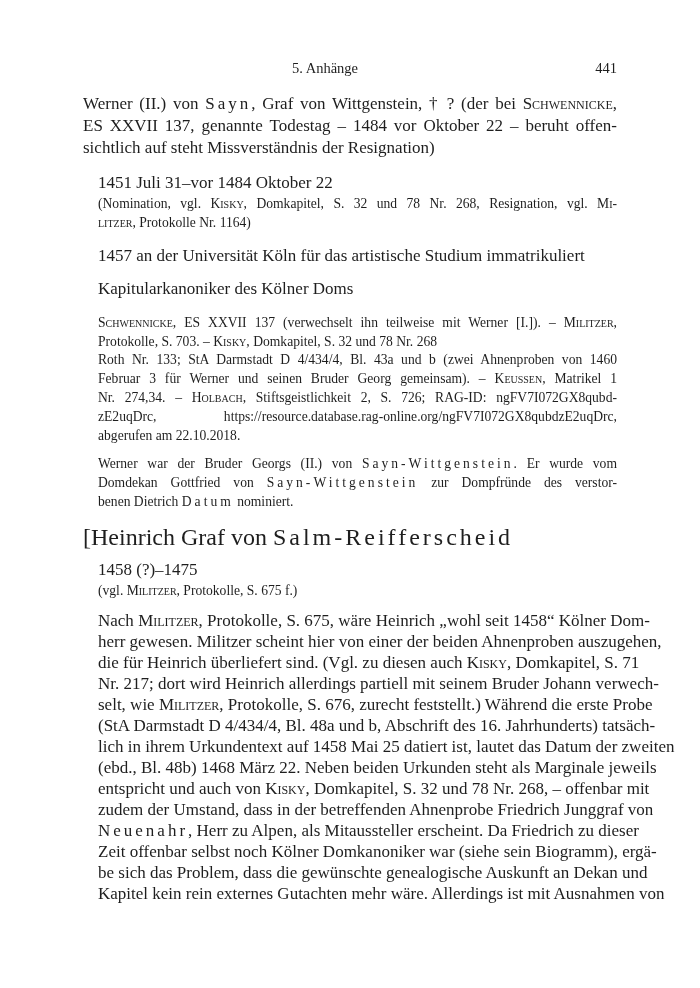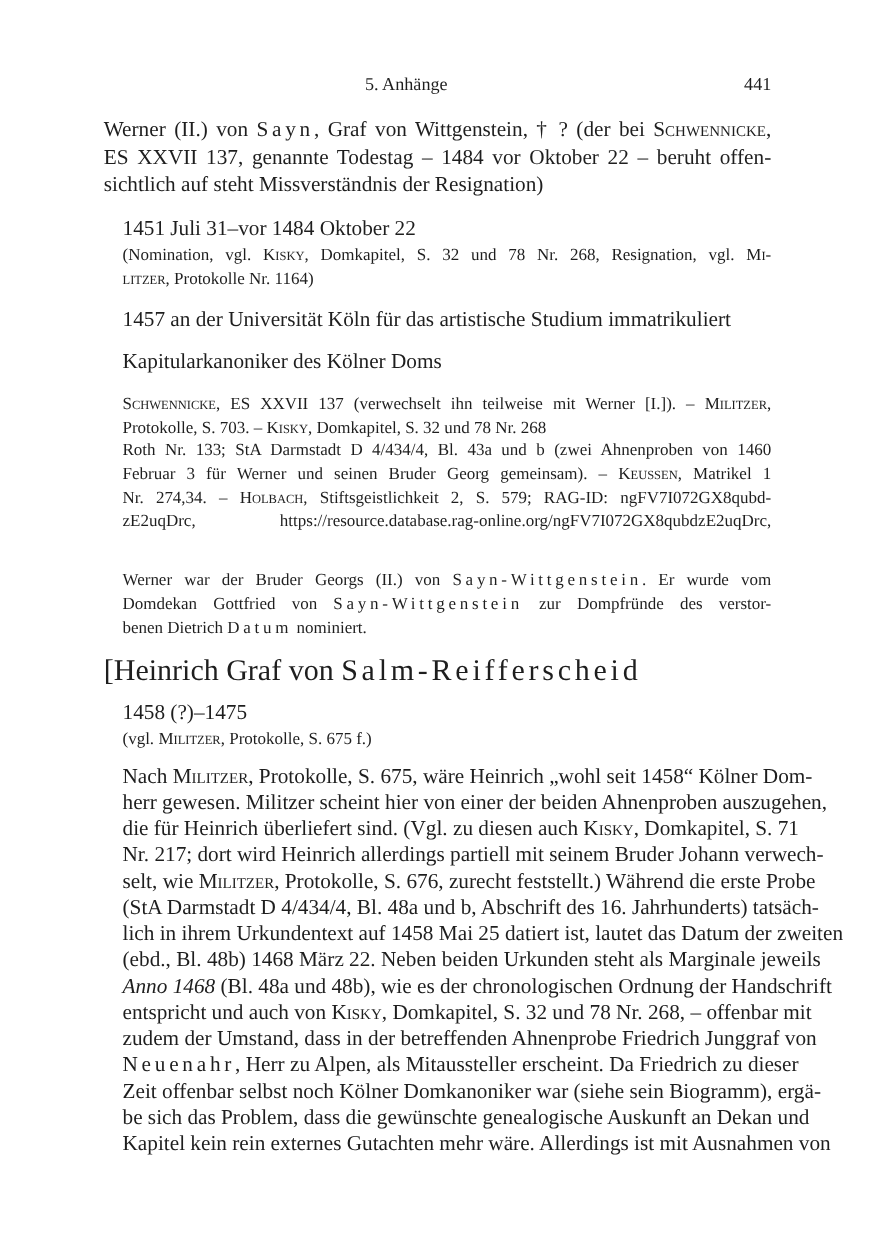--- a/index.html
+++ b/index.html
@@ -49,22 +49,23 @@
   <p class="block indent lg" style="top:278px;">Kapitularkanoniker des Kölner Doms</p>
 
   <div class="block indent sm" style="top:313px;">
     <span class="line"><span class="sc">Schwennicke</span><span>, ES XXVII 137 (verwechselt ihn teilweise mit Werner [I.]). – </span><span class="sc">Militzer</span><span>,</span></span>
     <span class="line last"><span>Protokolle, S. 703. – </span><span class="sc">Kisky</span><span>, Domkapitel, S. 32 und 78 Nr. 268</span></span>
   </div>
 
   <div class="block indent sm" style="top:350px;">
     <span class="line">Roth Nr. 133; StA Darmstadt D 4/434/4, Bl. 43a und b (zwei Ahnenproben von 1460</span>
     <span class="line"><span>Februar 3 für Werner und seinen Bruder Georg gemeinsam). – </span><span class="sc">Keussen</span><span>, Matrikel 1</span></span>
-    <span class="line"><span>Nr. 274,34. – </span><span class="sc">Holbach</span><span>, Stiftsgeistlichkeit 2, S. 579; RAG-ID: ngFV7I072GX8qubd-</span></span>
+    <span class="line"><span>Nr. 274,34. – </span><span class="sc">Holbach</span><span>, Stiftsgeistlichkeit 2, S. 726; RAG-ID: ngFV7I072GX8qubd-</span></span>
     <span class="line">zE2uqDrc, https://resource.database.rag-online.org/ngFV7I072GX8qubdzE2uqDrc,</span>
+    <span class="line last">abgerufen am 22.10.2018.</span>
   </div>
 
   <div class="block indent sm" style="top:454px;">
     <span class="line"><span>Werner war der Bruder Georgs (II.) von </span><span class="sp">Sayn-Wittgenstein</span><span>. Er wurde vom</span></span>
     <span class="line"><span>Domdekan Gottfried von </span><span class="sp">Sayn-Wittgenstein</span><span> zur Dompfründe des verstor-</span></span>
     <span class="line last"><span>benen Dietrich </span><span class="sp">Datum</span><span> nominiert.</span></span>
   </div>
 
   <div class="block lg" style="top:526px; font-size:24px;">
     <span>[Heinrich Graf von </span><span class="sp">Salm-Reifferscheid</span>
@@ -77,21 +78,20 @@
 
   <div class="block indent md" id="heinrich-body" style="top:610px;">
       <span class="line"><span>Nach </span><span class="sc">Militzer</span><span>, Protokolle, S. 675, wäre Heinrich „wohl seit 1458“ Kölner Dom-</span></span>
       <span class="line"><span>herr gewesen. Militzer scheint hier von einer der beiden Ahnenproben auszugehen,</span></span>
       <span class="line"><span>die für Heinrich überliefert sind. (Vgl. zu diesen auch </span><span class="sc">Kisky</span><span>, Domkapitel, S. 71</span></span>
       <span class="line"><span>Nr. 217; dort wird Heinrich allerdings partiell mit seinem Bruder Johann verwech-</span></span>
       <span class="line"><span>selt, wie </span><span class="sc">Militzer</span><span>, Protokolle, S. 676, zurecht feststellt.) Während die erste Probe</span></span>
       <span class="line"><span>(StA Darmstadt D 4/434/4, Bl. 48a und b, Abschrift des 16. Jahrhunderts) tatsäch-</span></span>
       <span class="line"><span>lich in ihrem Urkundentext auf 1458 Mai 25 datiert ist, lautet das Datum der zweiten</span></span>
       <span class="line"><span>(ebd., Bl. 48b) 1468 März 22. Neben beiden Urkunden steht als Marginale jeweils</span></span>
-      <span class="line"><span class="it">Anno 1468</span><span> (Bl. 48a und 48b), wie es der chronologischen Ordnung der Handschrift</span></span>
       <span class="line"><span>entspricht und auch von </span><span class="sc">Kisky</span><span>, Domkapitel, S. 32 und 78 Nr. 268, – offenbar mit</span></span>
       <span class="line"><span>zudem der Umstand, dass in der betreffenden Ahnenprobe Friedrich Junggraf von</span></span>
       <span class="line"><span class="sp">Neuenahr</span><span>, Herr zu Alpen, als Mitaussteller erscheint. Da Friedrich zu dieser</span></span>
       <span class="line"><span>Zeit offenbar selbst noch Kölner Domkanoniker war (siehe sein Biogramm), ergä-</span></span>
       <span class="line"><span>be sich das Problem, dass die gewünschte genealogische Auskunft an Dekan und</span></span>
       <span class="line"><span>Kapitel kein rein externes Gutachten mehr wäre. Allerdings ist mit Ausnahmen von</span></span>
     </div>
 
 </div>
 

